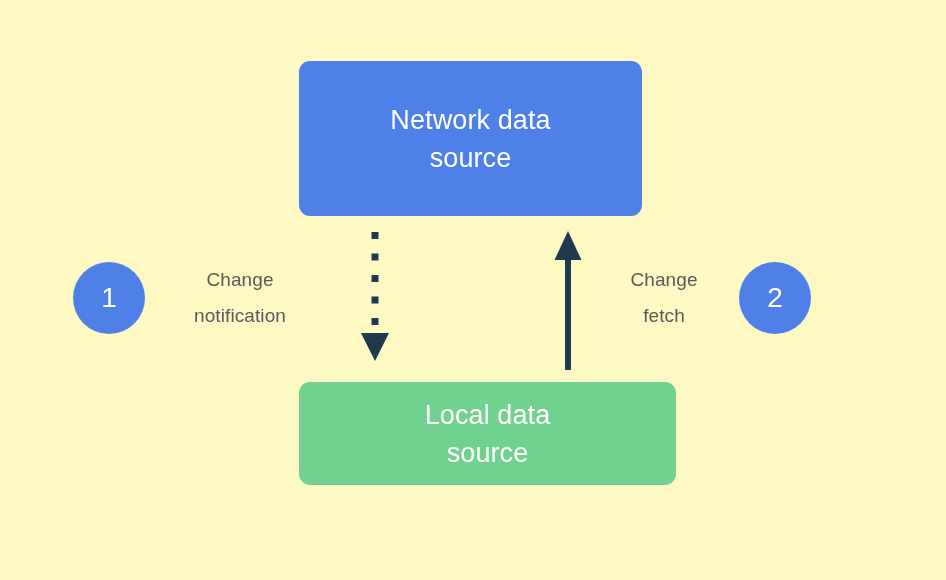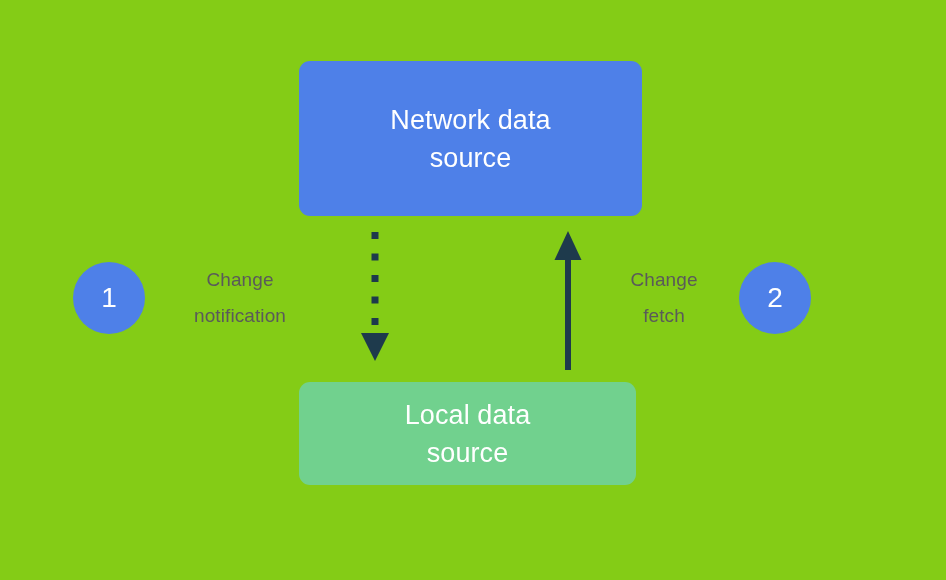--- a/index.html
+++ b/index.html
@@ -8,21 +8,21 @@
     padding: 0;
     background: #ffffff;
   }
   body {
     font-family: "Liberation Sans", sans-serif;
   }
   #canvas {
     position: relative;
     width: 946px;
     height: 580px;
-    background: #84cc16;
+    background: #fef9c3;
     overflow: hidden;
   }
 
   
   .node {
     position: absolute;
     display: flex;
     align-items: center;
     justify-content: center;
     text-align: center;
@@ -41,21 +41,21 @@
   #node-network {
     left: 299px;
     top: 61px;
     width: 343px;
     height: 155px;
     background: #4e80e8;
   }
   #node-local {
     left: 299px;
     top: 382px;
-    width: 337px;
+    width: 377px;
     height: 103px;
     background: #71d18e;
   }
 
   
   #arrow-layer {
     position: absolute;
     left: 0;
     top: 0;
     width: 946px;

